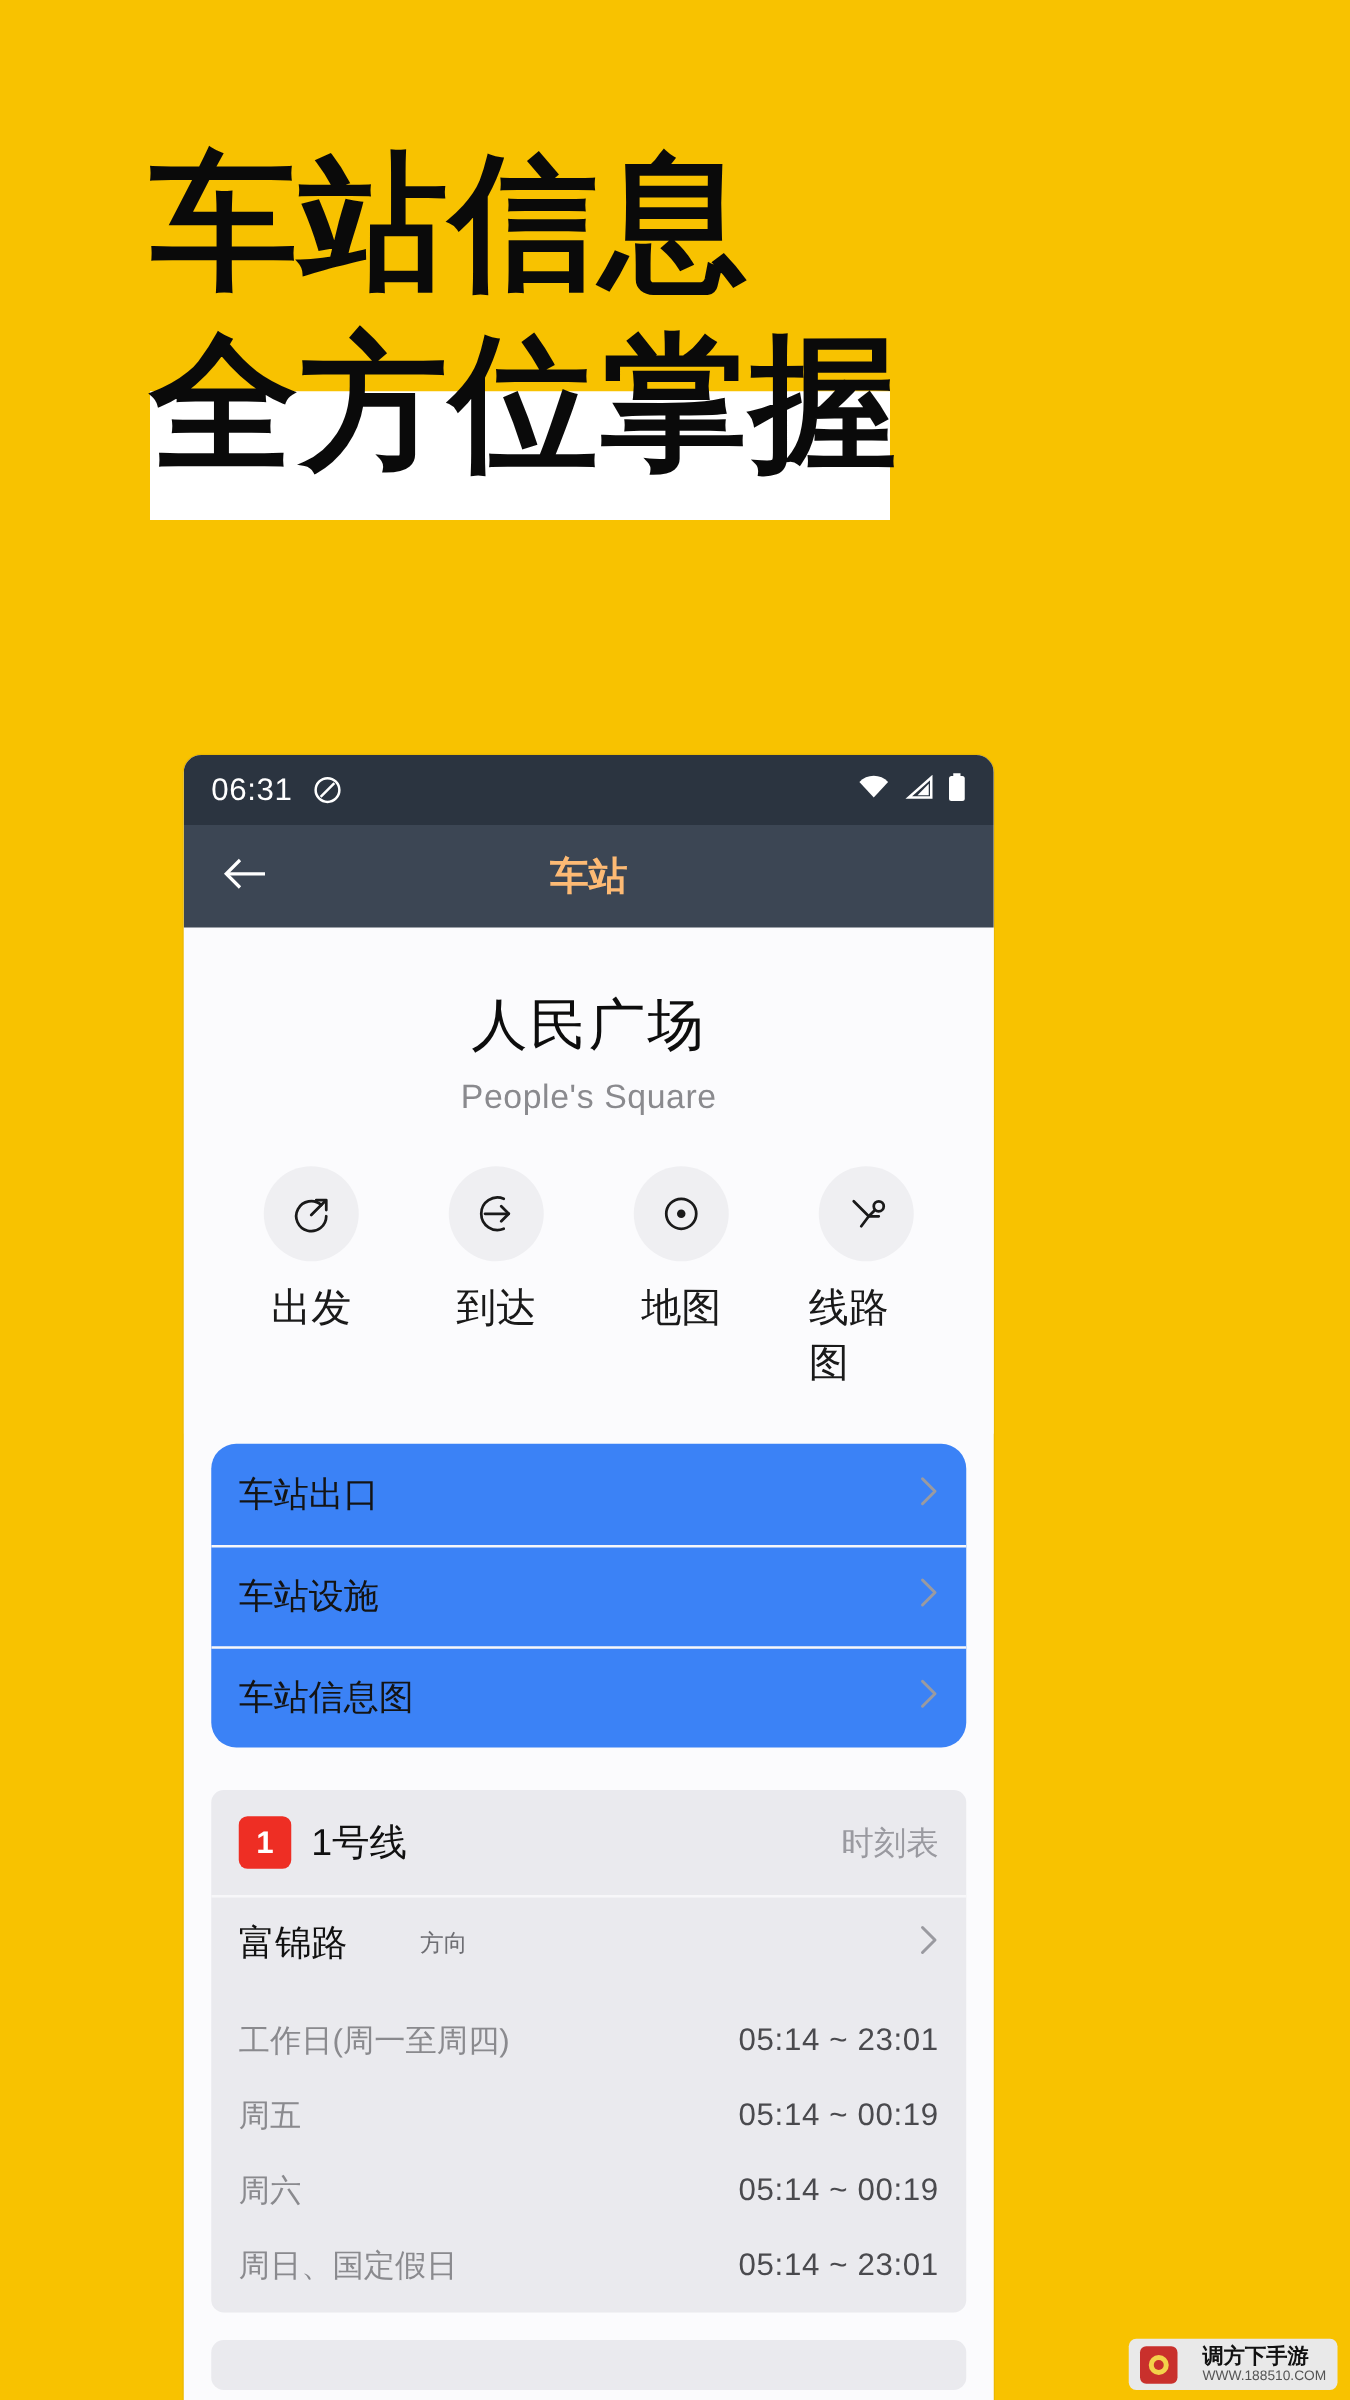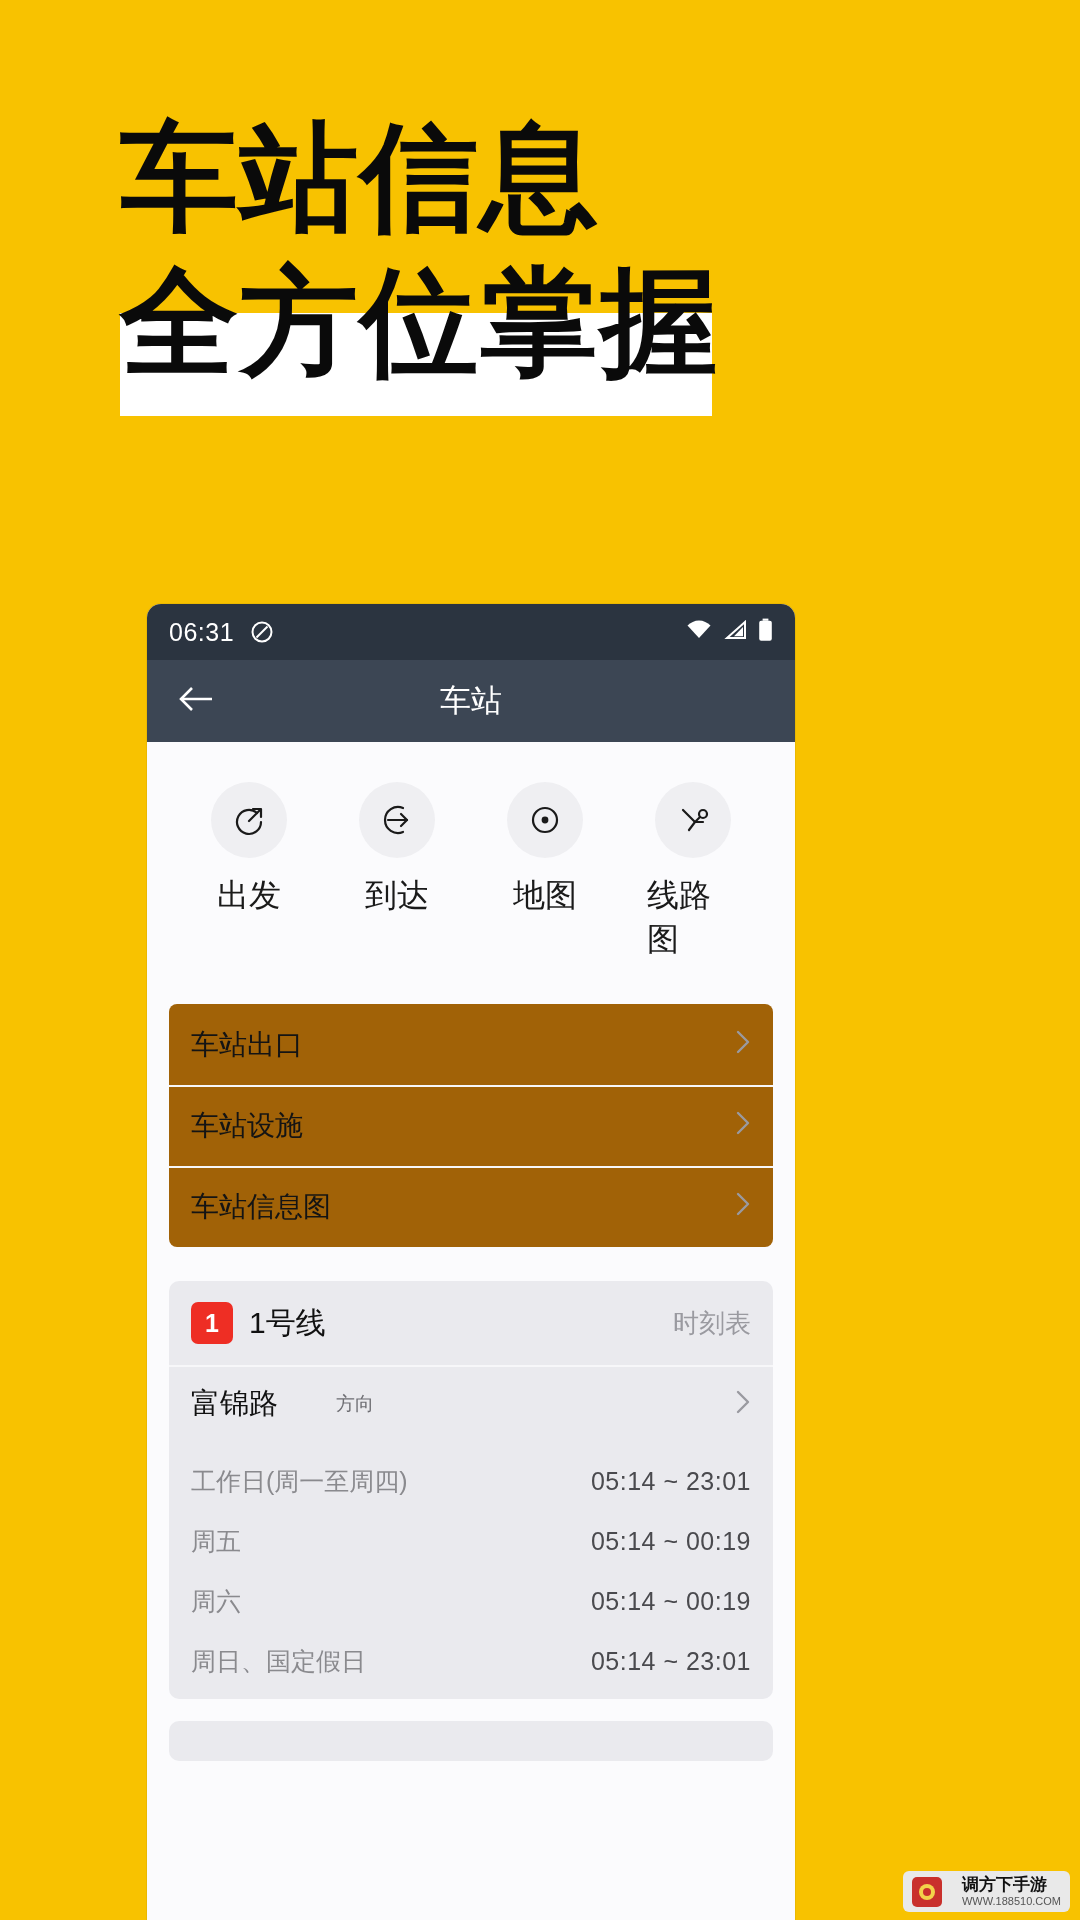--- a/index.html
+++ b/index.html
@@ -46,42 +46,42 @@
   .sb-spacer{flex:1;}
   .sb-icons{display:flex;align-items:center;gap:11px;}
   
   .appbar{
     height:82px;background:#3C4654;display:flex;align-items:center;
     padding:0 26px;box-sizing:border-box;position:relative;
   }
   .appbar-back{width:46px;height:46px;display:flex;align-items:center;justify-content:center;cursor:pointer;}
   .appbar-title{
     position:absolute;left:0;right:0;text-align:center;
-    color:#ffffff;font-size:31px;font-weight:400;pointer-events:none;
+    color:#fdba74;font-size:31px;font-weight:700;pointer-events:none;
   }
   
   .station{
     text-align:center;padding-top:48px;background:#FBFBFD;
   }
   .station-cn{font-size:45px;color:#0D0D0D;font-weight:400;letter-spacing:2px;}
   .station-en{font-size:27px;color:#8A8A8E;margin-top:12px;letter-spacing:.5px;}
   
   .actions{
     display:flex;justify-content:center;gap:56px;
     padding:40px 0 34px 0;background:#FBFBFD;
   }
   .action{width:92px;display:flex;flex-direction:column;align-items:center;cursor:pointer;}
   .action-circle{
     width:76px;height:76px;border-radius:50%;background:#EFEFF2;
     display:flex;align-items:center;justify-content:center;
   }
   .action-label{margin-top:16px;font-size:32px;color:#1A1A1A;}
   
   .card{
-    margin:8px 22px 0 22px;background:#a16207;border-radius:8px;overflow:hidden;
+    margin:8px 22px 0 22px;background:#3b82f6;border-radius:20px;overflow:hidden;
   }
   .row{
     height:81px;display:flex;align-items:center;padding:0 22px;
     box-sizing:border-box;cursor:pointer;position:relative;
   }
   .row + .row::before{
     content:"";position:absolute;left:0;right:0;top:0;height:2px;background:#F7F7F9;
   }
   .row-label{font-size:28px;color:#141414;flex:1;}
   .chev{color:#9A9AA0;font-size:30px;line-height:1;}
@@ -166,20 +166,24 @@
       <span>
         <svg width="38" height="30" viewBox="0 0 38 30">
           <line x1="35" y1="15" x2="4" y2="15" stroke="#ffffff" stroke-width="2.6"></line>
           <polyline points="15,4 4,15 15,26" fill="none" stroke="#ffffff" stroke-width="2.6"></polyline>
         </svg>
       </span>
     </div>
     <div class="appbar-title">车站</div>
   </div>
 
+  <div class="station">
+    <div class="station-cn">人民广场</div>
+    <div class="station-en">People's Square</div>
+  </div>
 
   <div class="actions">
     <div class="action">
       <div class="action-circle">
         <svg width="36" height="36" viewBox="0 0 36 36">
           <path d="M26 11 A12 12 0 1 0 30 20" fill="none" stroke="#1A1A1A" stroke-width="2.2" stroke-linecap="round"></path>
           <line x1="18" y1="19" x2="29" y2="8" stroke="#1A1A1A" stroke-width="2.2" stroke-linecap="round"></line>
           <polyline points="22,7 30,7 30,15" fill="none" stroke="#1A1A1A" stroke-width="2.2" stroke-linecap="round" stroke-linejoin="round"></polyline>
         </svg>
       </div>

